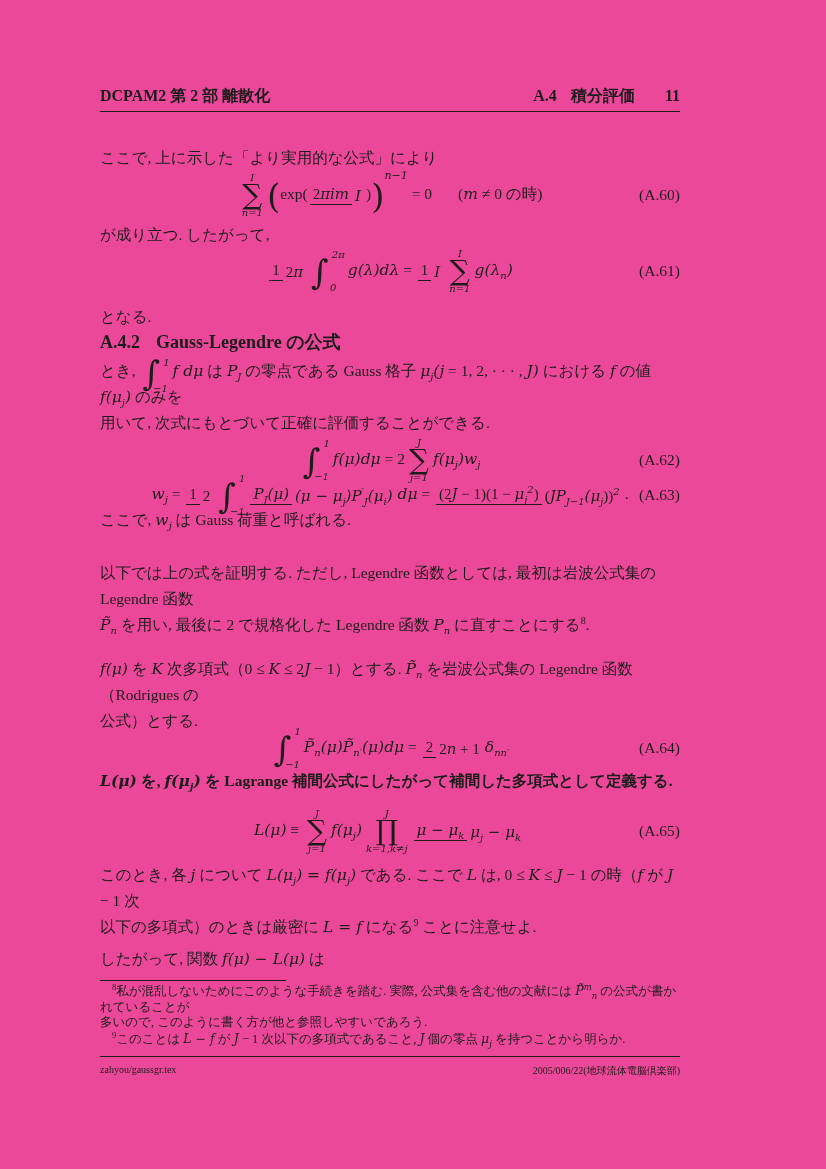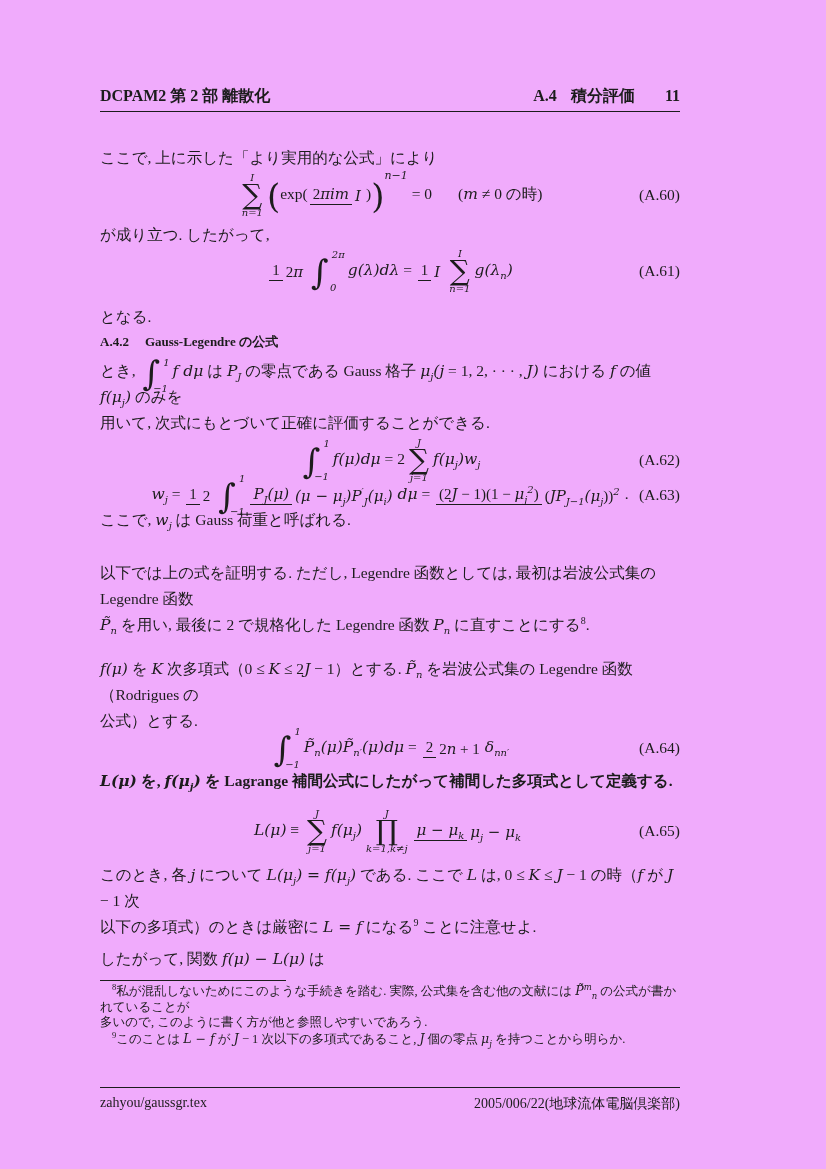--- a/index.html
+++ b/index.html
@@ -1,20 +1,20 @@
 <!DOCTYPE html>
 <html><head>
 <meta charset="utf-8">
 <style>
   html,body { margin:0; padding:0; background:#e8e8e8; }
   .page {
     position:relative;
     width:826px; height:1169px;
     margin:0 auto;
-    background:#f0abfc;
+    background:#ec4899;
     color:#1c1c1c;
     font-family:"Liberation Serif","DejaVu Serif",serif;
     font-size:15.5px;
     overflow:hidden;
   }
   .content { position:absolute; left:100px; top:0; width:580px; }
 
   
   .pagehead {
     margin-top:86px;
@@ -69,35 +69,35 @@
           vertical-align:middle; position:relative; top:1px; }
 
   .qsp { display:inline-block; width:26px; }
 
   
   .eqrow { position:relative; text-align:center; }
   .eqmath { display:inline-block; white-space:pre; }
   .eqnum { position:absolute; right:0; top:50%; transform:translateY(-50%); }
 
   
-  h2.sechead { font-size:13px; font-weight:bold; margin:0; line-height:24px; }
+  h2.sechead { font-size:18px; font-weight:bold; margin:0; line-height:24px; }
   h2.sechead .hnum { margin-right:16px; }
 
   
   .fnrule { width:186px; border-top:1px solid #1c1c1c; }
   .fnblock { font-size:12.5px; }
   .fnblock .line { line-height:15.5px; }
   .fnblock .line.indent { text-indent:12px; }
   .fnblock sub.k-sub { font-size:8.5px; }
   .fnblock sup.k-sup,.fnblock sup.k-msup { font-size:8.5px; }
 
   
   .pagefoot { position:absolute; left:100px; width:580px; top:1056px;
               border-top:1.5px solid #1c1c1c; padding-top:7px;
-              display:flex; justify-content:space-between; font-size:14px;margin-top:31px; }
+              display:flex; justify-content:space-between; font-size:10px; }
 
   
   .mt-intro  { margin-top:33px; }
   .mt-eq60   { margin-top:1px;  }
   .mt-nari   { margin-top:4px;  }
   .mt-eq61   { margin-top:0px;  }
   .mt-tonaru { margin-top:10px; }
   .mt-h2     { margin-top:13px; }
   .mt-parad  { margin-top:4px;  }
   .mt-eq62   { margin-top:1px;  }

